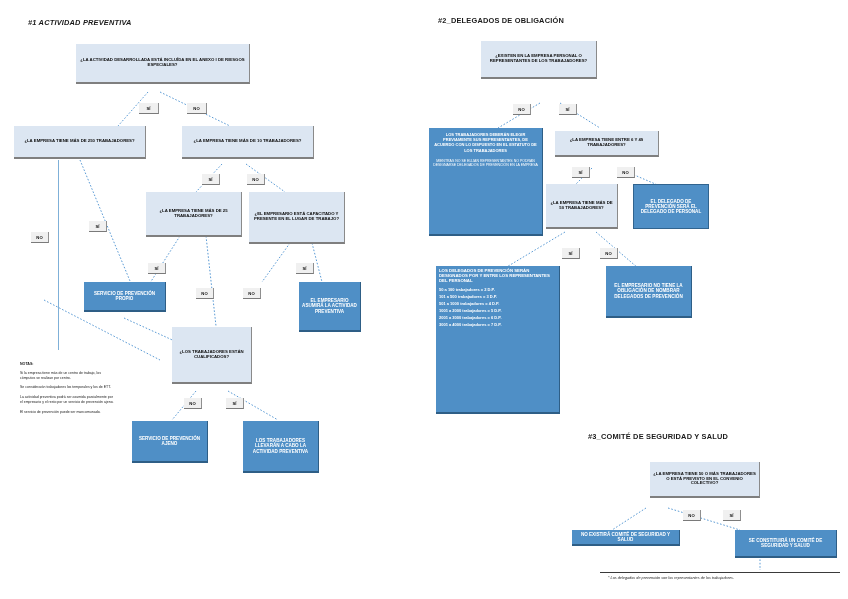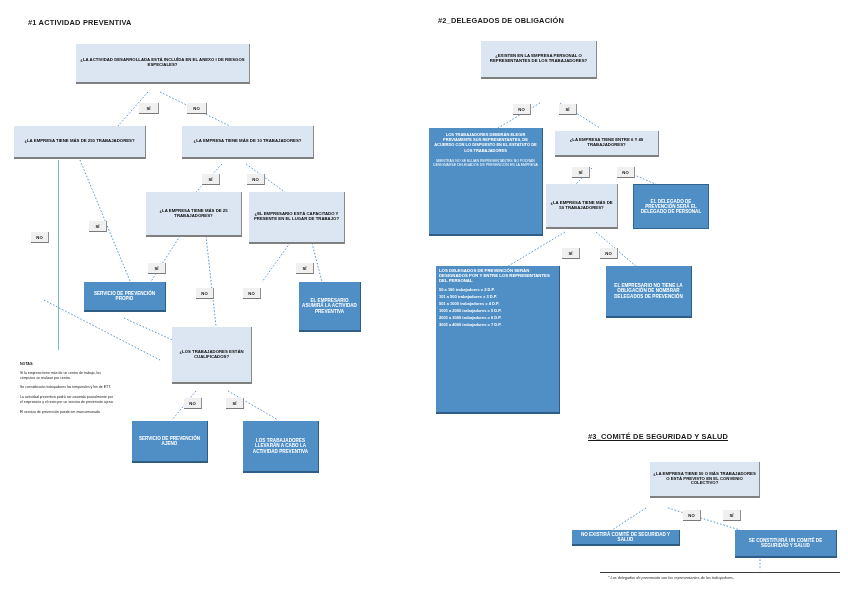--- a/index.html
+++ b/index.html
@@ -75,21 +75,21 @@
     <path class="dl" d="M565,232 L505,268"></path>
     <path class="dl" d="M596,232 L638,268"></path>
 
     <path class="dl" d="M646,508 L612,530"></path>
     <path class="dl" d="M668,508 L740,530"></path>
     <path class="dl" d="M760,556 L760,570"></path>
   </svg>
 
   <div class="vline" style="left:58px;top:160px;height:190px;"></div>
 
-  <div class="sec-title" style="left:28px;top:18px;">#1  ACTIVIDAD PREVENTIVA</div>
+  <div class="sec-title" style="left:28px;top:18px;font-style:italic;">#1  ACTIVIDAD PREVENTIVA</div>
 
   <div class="node q" style="left:76px;top:44px;width:174px;height:40px;">¿LA ACTIVIDAD DESARROLLADA ESTÁ INCLUÍDA EN EL ANEXO I DE RIESGOS ESPECIALES?</div>
 
   <div class="lbl" style="left:139px;top:103px;width:20px;height:11px;">SÍ</div>
   <div class="lbl" style="left:187px;top:103px;width:20px;height:11px;">NO</div>
 
   <div class="node q" style="left:14px;top:126px;width:132px;height:33px;">¿LA EMPRESA TIENE MÁS DE 250 TRABAJADORES?</div>
 
   <div class="node q" style="left:182px;top:126px;width:132px;height:33px;">¿LA EMPRESA TIENE MÁS DE 10 TRABAJADORES?</div>
 
@@ -160,21 +160,21 @@
       <span class="si">101 a 500 trabajadores = 3 D.P.</span>
       <span class="si">501 a 1000 trabajadores = 4 D.P.</span>
       <span class="si">1001 a 2000 trabajadores = 5 D.P.</span>
       <span class="si">2001 a 3000 trabajadores = 6 D.P.</span>
       <span class="si">3001 a 4000 trabajadores = 7 D.P.</span>
     </div>
   </div>
 
   <div class="node res" style="left:606px;top:266px;width:86px;height:52px;">EL EMPRESARIO NO TIENE LA OBLIGACIÓN DE NOMBRAR DELEGADOS DE PREVENCIÓN</div>
 
-  <div class="sec-title" style="left:588px;top:432px;text-decoration:underline;">#3_COMITÉ DE SEGURIDAD Y SALUD</div>
+  <div class="sec-title" style="left:588px;top:432px;">#3_COMITÉ DE SEGURIDAD Y SALUD</div>
 
   <div class="node q" style="left:650px;top:462px;width:110px;height:36px;">¿LA EMPRESA TIENE 50 O MÁS TRABAJADORES O ESTÁ PREVISTO EN EL CONVENIO COLECTIVO?</div>
 
   <div class="lbl" style="left:683px;top:510px;width:18px;height:11px;">NO</div>
   <div class="lbl" style="left:723px;top:510px;width:18px;height:11px;">SÍ</div>
 
   <div class="node res" style="left:572px;top:530px;width:108px;height:16px;">NO EXISTIRÁ COMITÉ DE SEGURIDAD Y SALUD</div>
 
   <div class="node res" style="left:735px;top:530px;width:102px;height:28px;">SE CONSTITUIRÁ UN COMITÉ DE SEGURIDAD Y SALUD</div>
 

